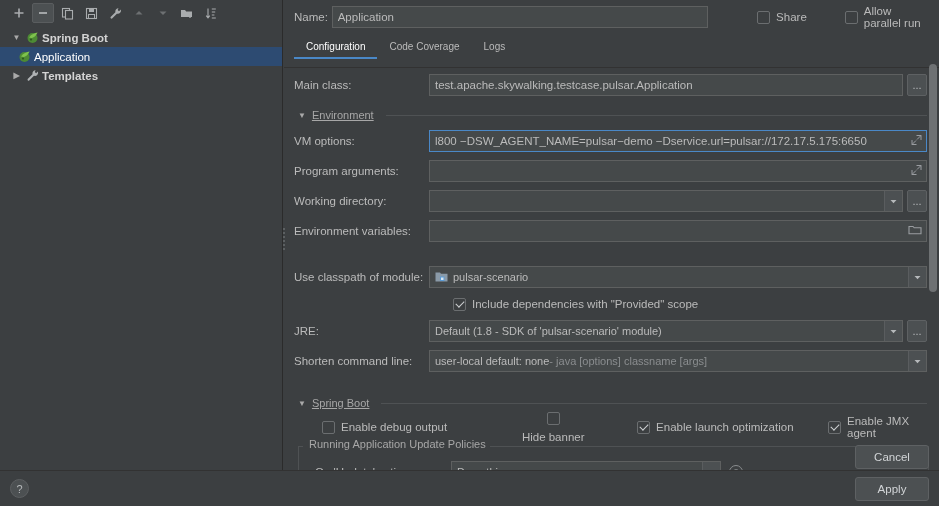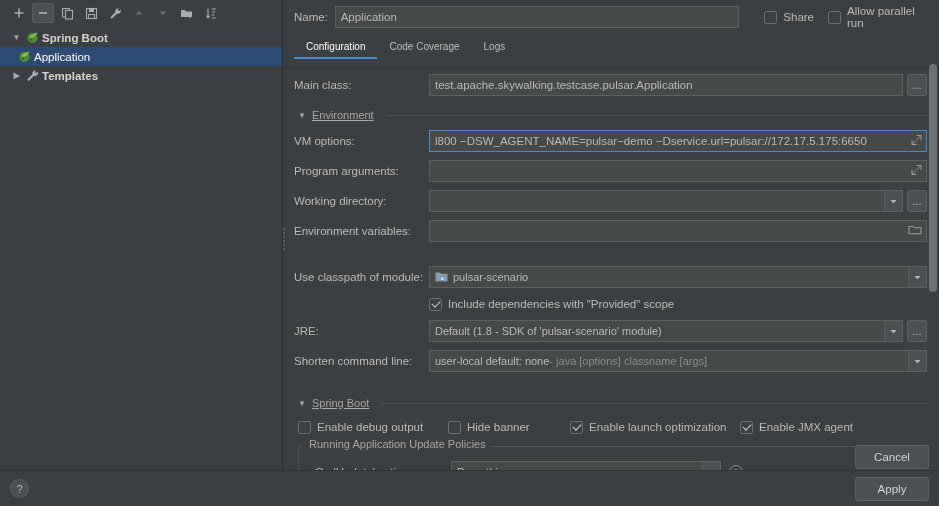--- a/index.html
+++ b/index.html
@@ -62,21 +62,21 @@
   .label { color: #bbbbbb; font-size: 11.5px; }
   .name-label { width: 42px; }
   .field {
     background: #45494a; border: 1px solid #5e6060; color: #bbbbbb;
     height: 22px; font-family: "Liberation Sans", sans-serif; font-size: 11.5px;
     padding: 0 5px; outline: none; display: flex; align-items: center;
     white-space: nowrap; overflow: hidden;
   }
   .name-field { width: 418px; }
   .topchecks { display: flex; align-items: center; gap: 14px; margin-left: 25px; }
-  .cbx { display: flex; align-items: center; gap: 6px; }
+  .cbx { display: flex; align-items: center; gap: 6px; margin-left: 24px; }
   .box {
     width: 13px; height: 13px; border: 1px solid #6b6e70; background: #3c3f41;
     border-radius: 2px; display: flex; align-items: center; justify-content: center;
     flex: 0 0 13px;
   }
   .box.checked::after {
     content: ""; width: 7px; height: 4px;
     border-left: 1.6px solid #cfd2d4; border-bottom: 1.6px solid #cfd2d4;
     transform: rotate(-45deg) translate(1px, -1px);
   }
@@ -128,21 +128,21 @@
     display: flex; align-items: center; gap: 6px;
     padding-left: 14px; padding-right: 12px; height: 22px; margin-top: 4px;
   }
   .section .caret { color: #a9a9a9; font-size: 8px; }
   .section .stitle { color: #a7a7a7; font-size: 11px; text-decoration: underline; }
   .section .line { flex: 1 1 auto; height: 1px; background: #4f5254; margin-left: 6px; }
 
   .sb-checks { display: flex; align-items: center; padding-left: 14px; height: 26px; }
   .sb-checks .cbx { margin-right: 0; }
   .cb-1 { width: 150px; }
-  .cb-2 { width: 122px; }
+  .cb-2 { width: 122px; flex-direction: column; }
   .cb-3 { width: 170px; }
 
   .group-box {
     margin: 6px 10px 0 14px; border: 1px solid #4f5254; border-top: none;
     position: relative; height: 52px;
   }
   .group-title {
     position: absolute; top: -8px; left: 6px; background: #3c3f41;
     padding: 0 4px; color: #a7a7a7; font-size: 11px;
   }

